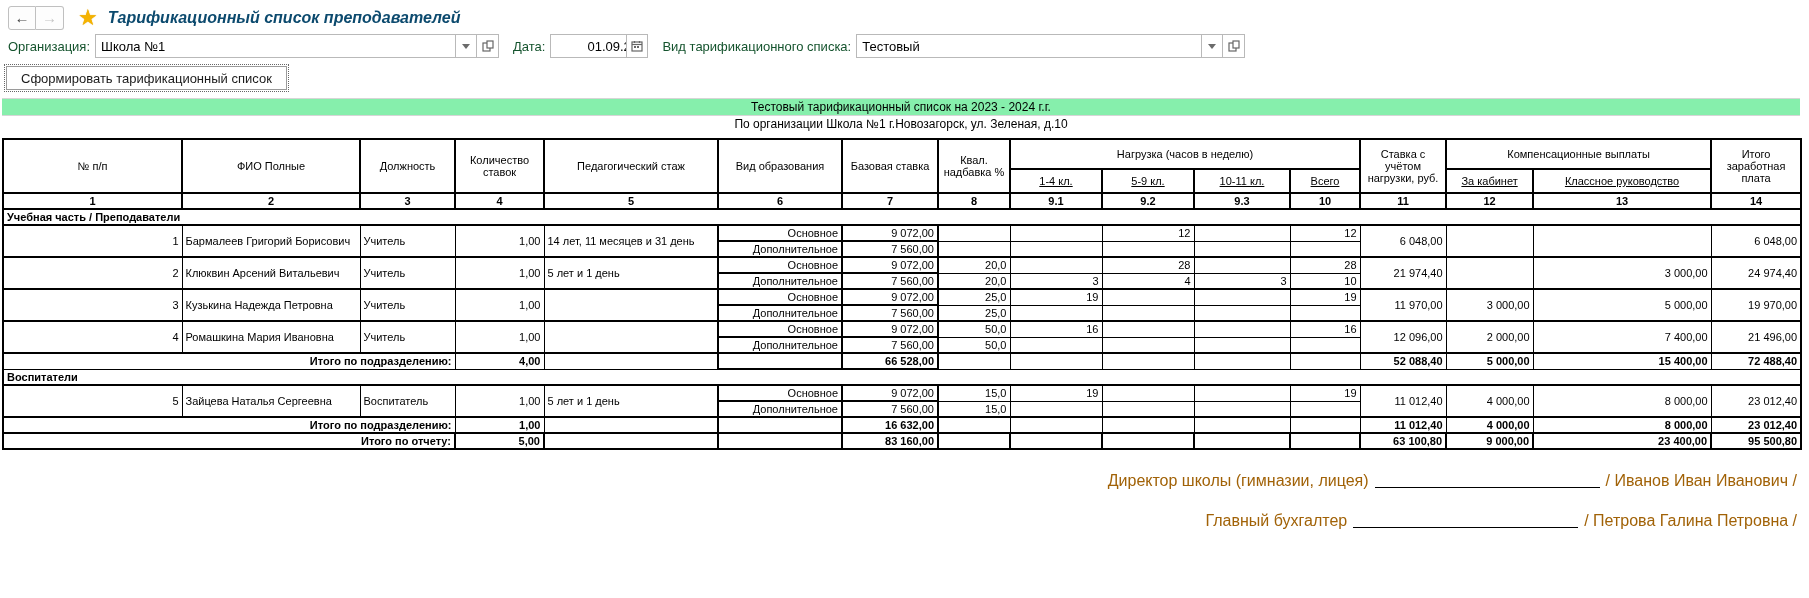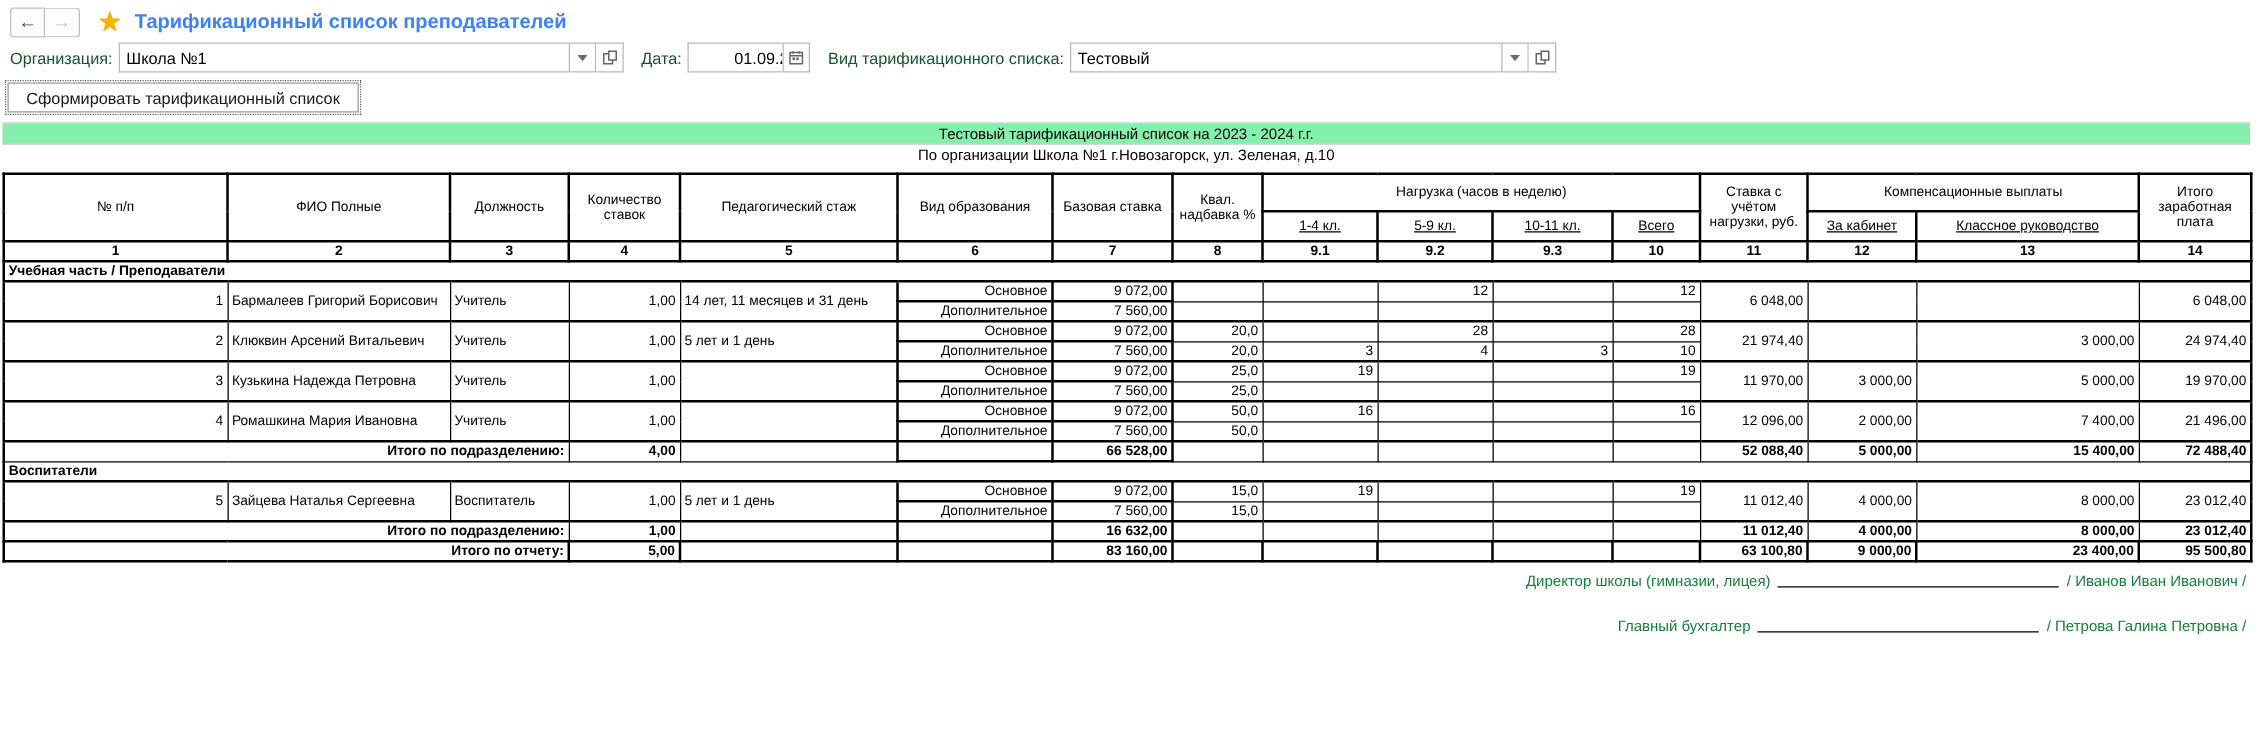--- a/index.html
+++ b/index.html
@@ -7,21 +7,21 @@
               font-family:"Liberation Sans", sans-serif; }
 
   
   .toolbar { display:flex; align-items:center; padding:5px 8px 2px 8px; height:32px; }
   .navbtns { display:flex; }
   .navbtn { width:28px; height:24px; background:#fdfdfd; border:1px solid #c0c0c0;
             display:flex; align-items:center; justify-content:center; font-size:15px; color:#444; }
   .navbtn.back { border-radius:3px 0 0 3px; }
   .navbtn.fwd  { border-radius:0 3px 3px 0; border-left:none; color:#c5c5c5; }
   .star { color:#f5b301; font-size:22px; margin:0 10px 0 14px; line-height:22px; text-shadow:0 0 1px #d89a00; }
-  .form-title { font-size:16px; font-weight:bold; color:#3b82f6; }
+  .form-title { font-size:16px; font-weight:bold; color:#0c4a6e;font-style:italic; }
 
   
   .params { display:flex; align-items:center; height:28px; padding:2px 8px; }
   .plabel { font-size:13px; color:#14532d; white-space:nowrap; }
   .field { display:flex; align-items:stretch; height:24px; margin-left:5px; }
   .finput { border:1px solid #b9b9b9; border-right:none; background:#fff; font-size:13px; color:#000;
             padding:0 5px; display:flex; align-items:center; white-space:nowrap; overflow:hidden; }
   .fbtn { width:22px; border:1px solid #b9b9b9; background:#fff; display:flex; align-items:center;
           justify-content:center; cursor:pointer; }
   .fbtn + .fbtn { border-left:none; }
@@ -55,21 +55,21 @@
   tr.sec td { font-weight:bold; text-align:left; }
   td.r { text-align:right; }
   td.l { text-align:left; }
   td.wrap { white-space:normal; line-height:12px; }
   td.box { border-width:2px; }
   tr.tstart td { border-top-width:2px; }
   tr.subtotal td { border-top-width:2px; font-weight:bold; }
   tr.gtotal td { border-width:2px; font-weight:bold; }
 
   
-  .sigs { margin-top:8px; padding-right:12px; font-size:12px; color:#15803d; }
+  .sigs { margin-top:22px; padding-right:12px; font-size:16px; color:#a16207; }
   .sigline { display:flex; justify-content:flex-end; align-items:flex-end; margin-bottom:22px; }
   .sig-label { white-space:nowrap; }
   .sig-rule { display:inline-block; width:225px; border-bottom:1px solid #000; margin:0 6px 2px 6px; height:10px; }
   .sig-name { white-space:nowrap; }
 </style>
 </head>
 <body>
 
 <div class="toolbar">
   <div class="navbtns">

